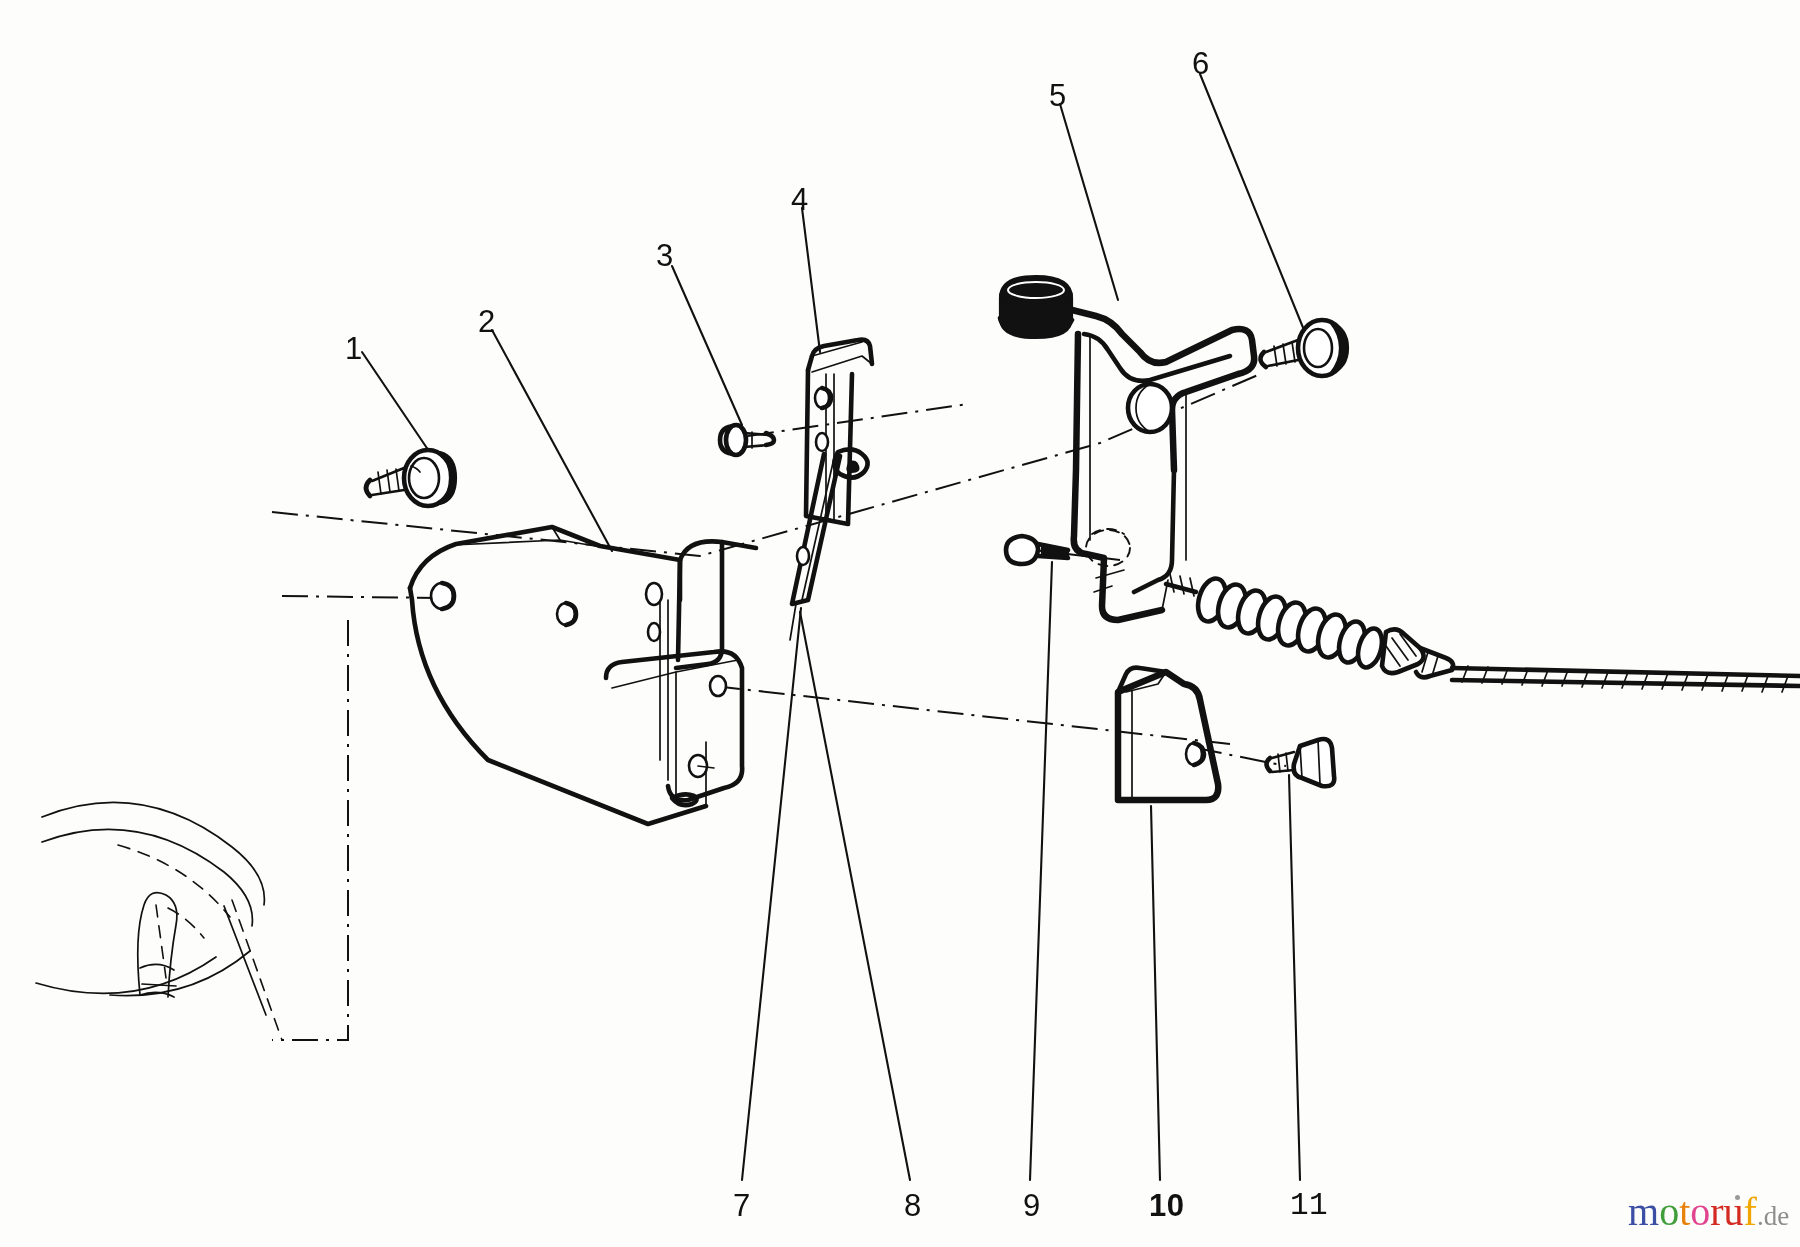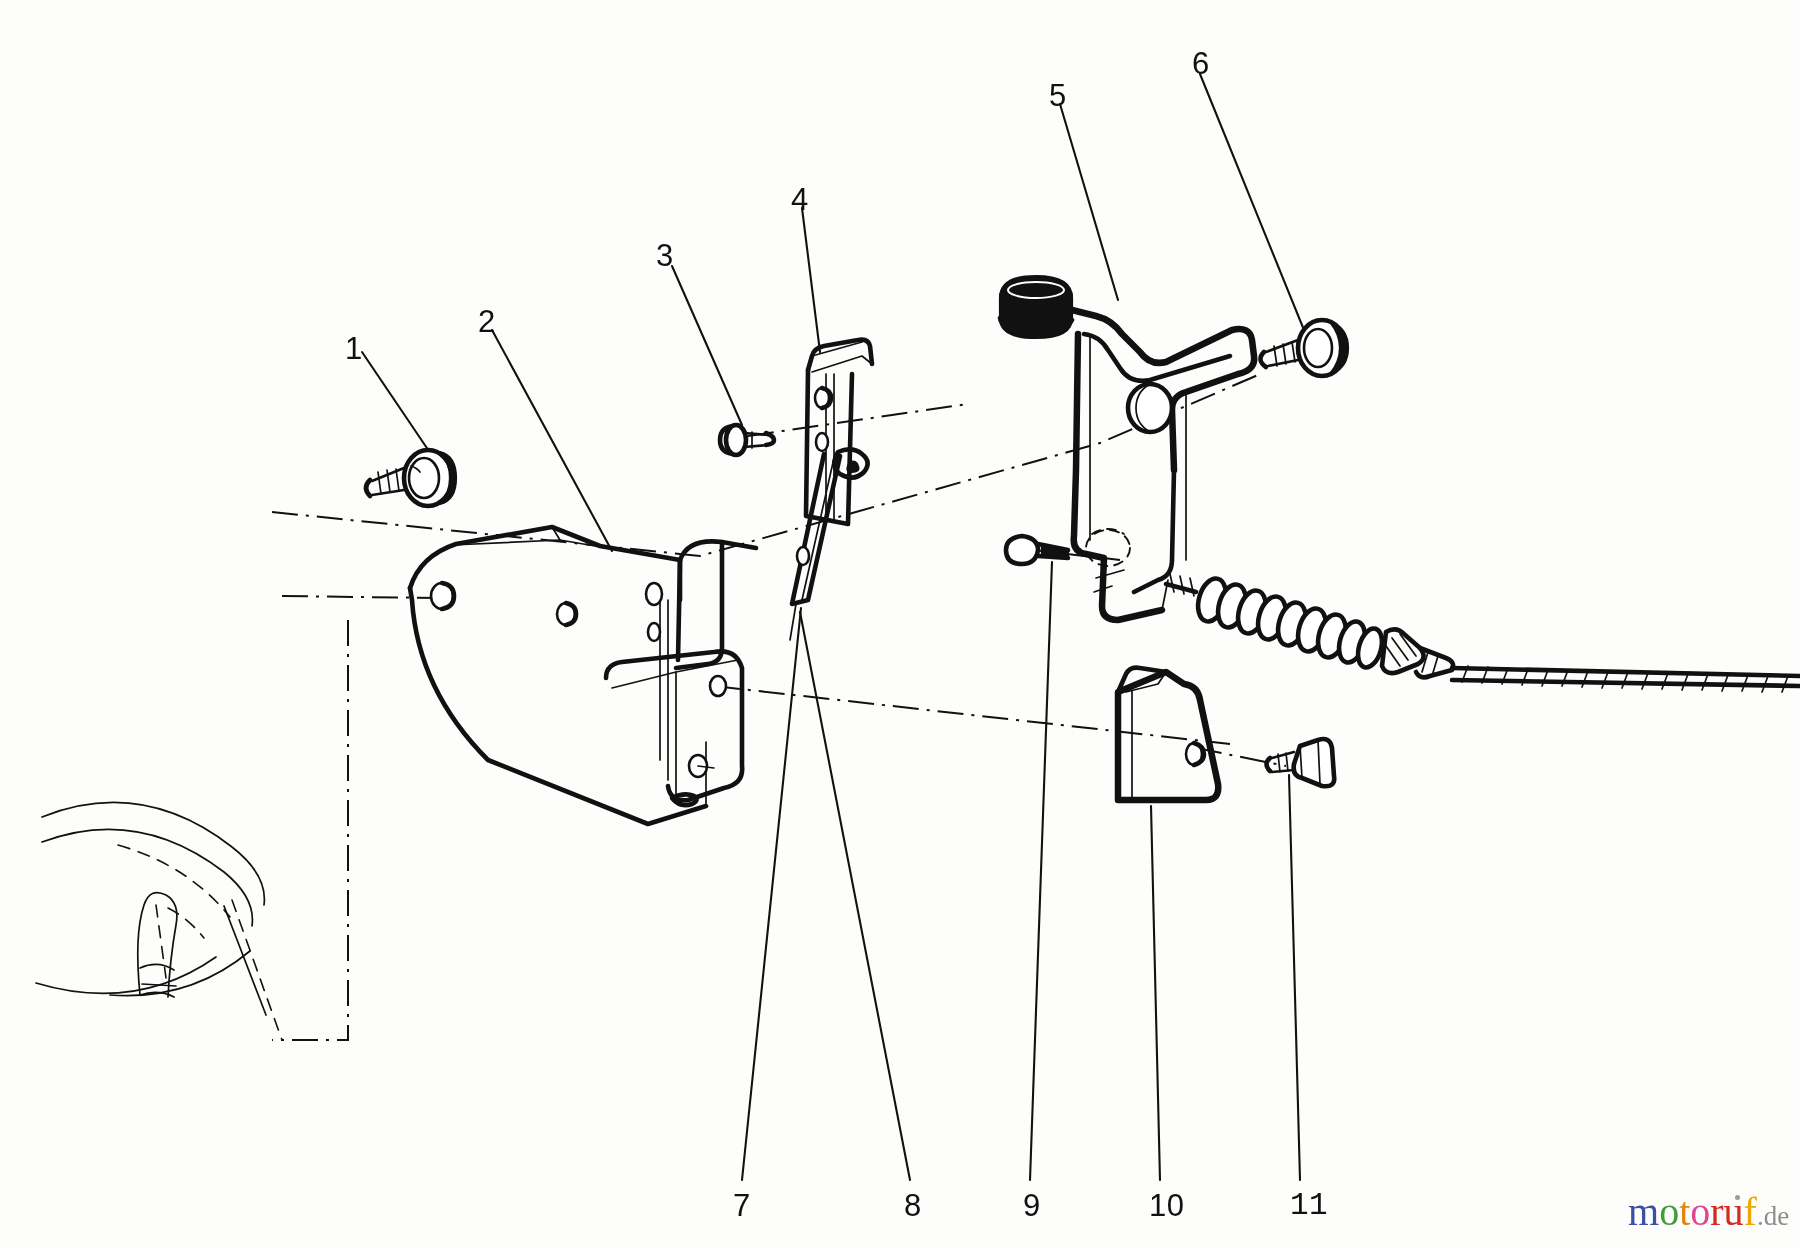--- a/index.html
+++ b/index.html
@@ -383,21 +383,21 @@
 
   <div class="callout" style="left:345px;  top:333px;">1</div>
   <div class="callout" style="left:478px;  top:306px;">2</div>
   <div class="callout" style="left:656px;  top:240px;">3</div>
   <div class="callout" style="left:791px;  top:184px;">4</div>
   <div class="callout" style="left:1049px; top:80px;">5</div>
   <div class="callout" style="left:1192px; top:48px;">6</div>
   <div class="callout" style="left:733px;  top:1190px;">7</div>
   <div class="callout" style="left:904px;  top:1190px;">8</div>
   <div class="callout" style="left:1023px; top:1190px;">9</div>
-  <div class="callout" style="left:1149px; top:1190px;">10</div>
+  <div class="callout" style="left:1149px; top:1190px;font-weight:bold;">10</div>
   <div class="callout" style="left:1290px; top:1190px;font-family:Liberation Mono, monospace;">11</div>
 
   <div id="watermark">
     <span class="wm-m">m</span><span class="wm-o1">o</span><span class="wm-t">t</span><span class="wm-o2">o</span><span class="wm-r">r</span><span class="wm-u">u</span><span class="wm-f">f</span><span class="wm-de">.de</span>
     <span class="wm-dot"></span>
   </div>
 
 </div>
 
 </body></html>

